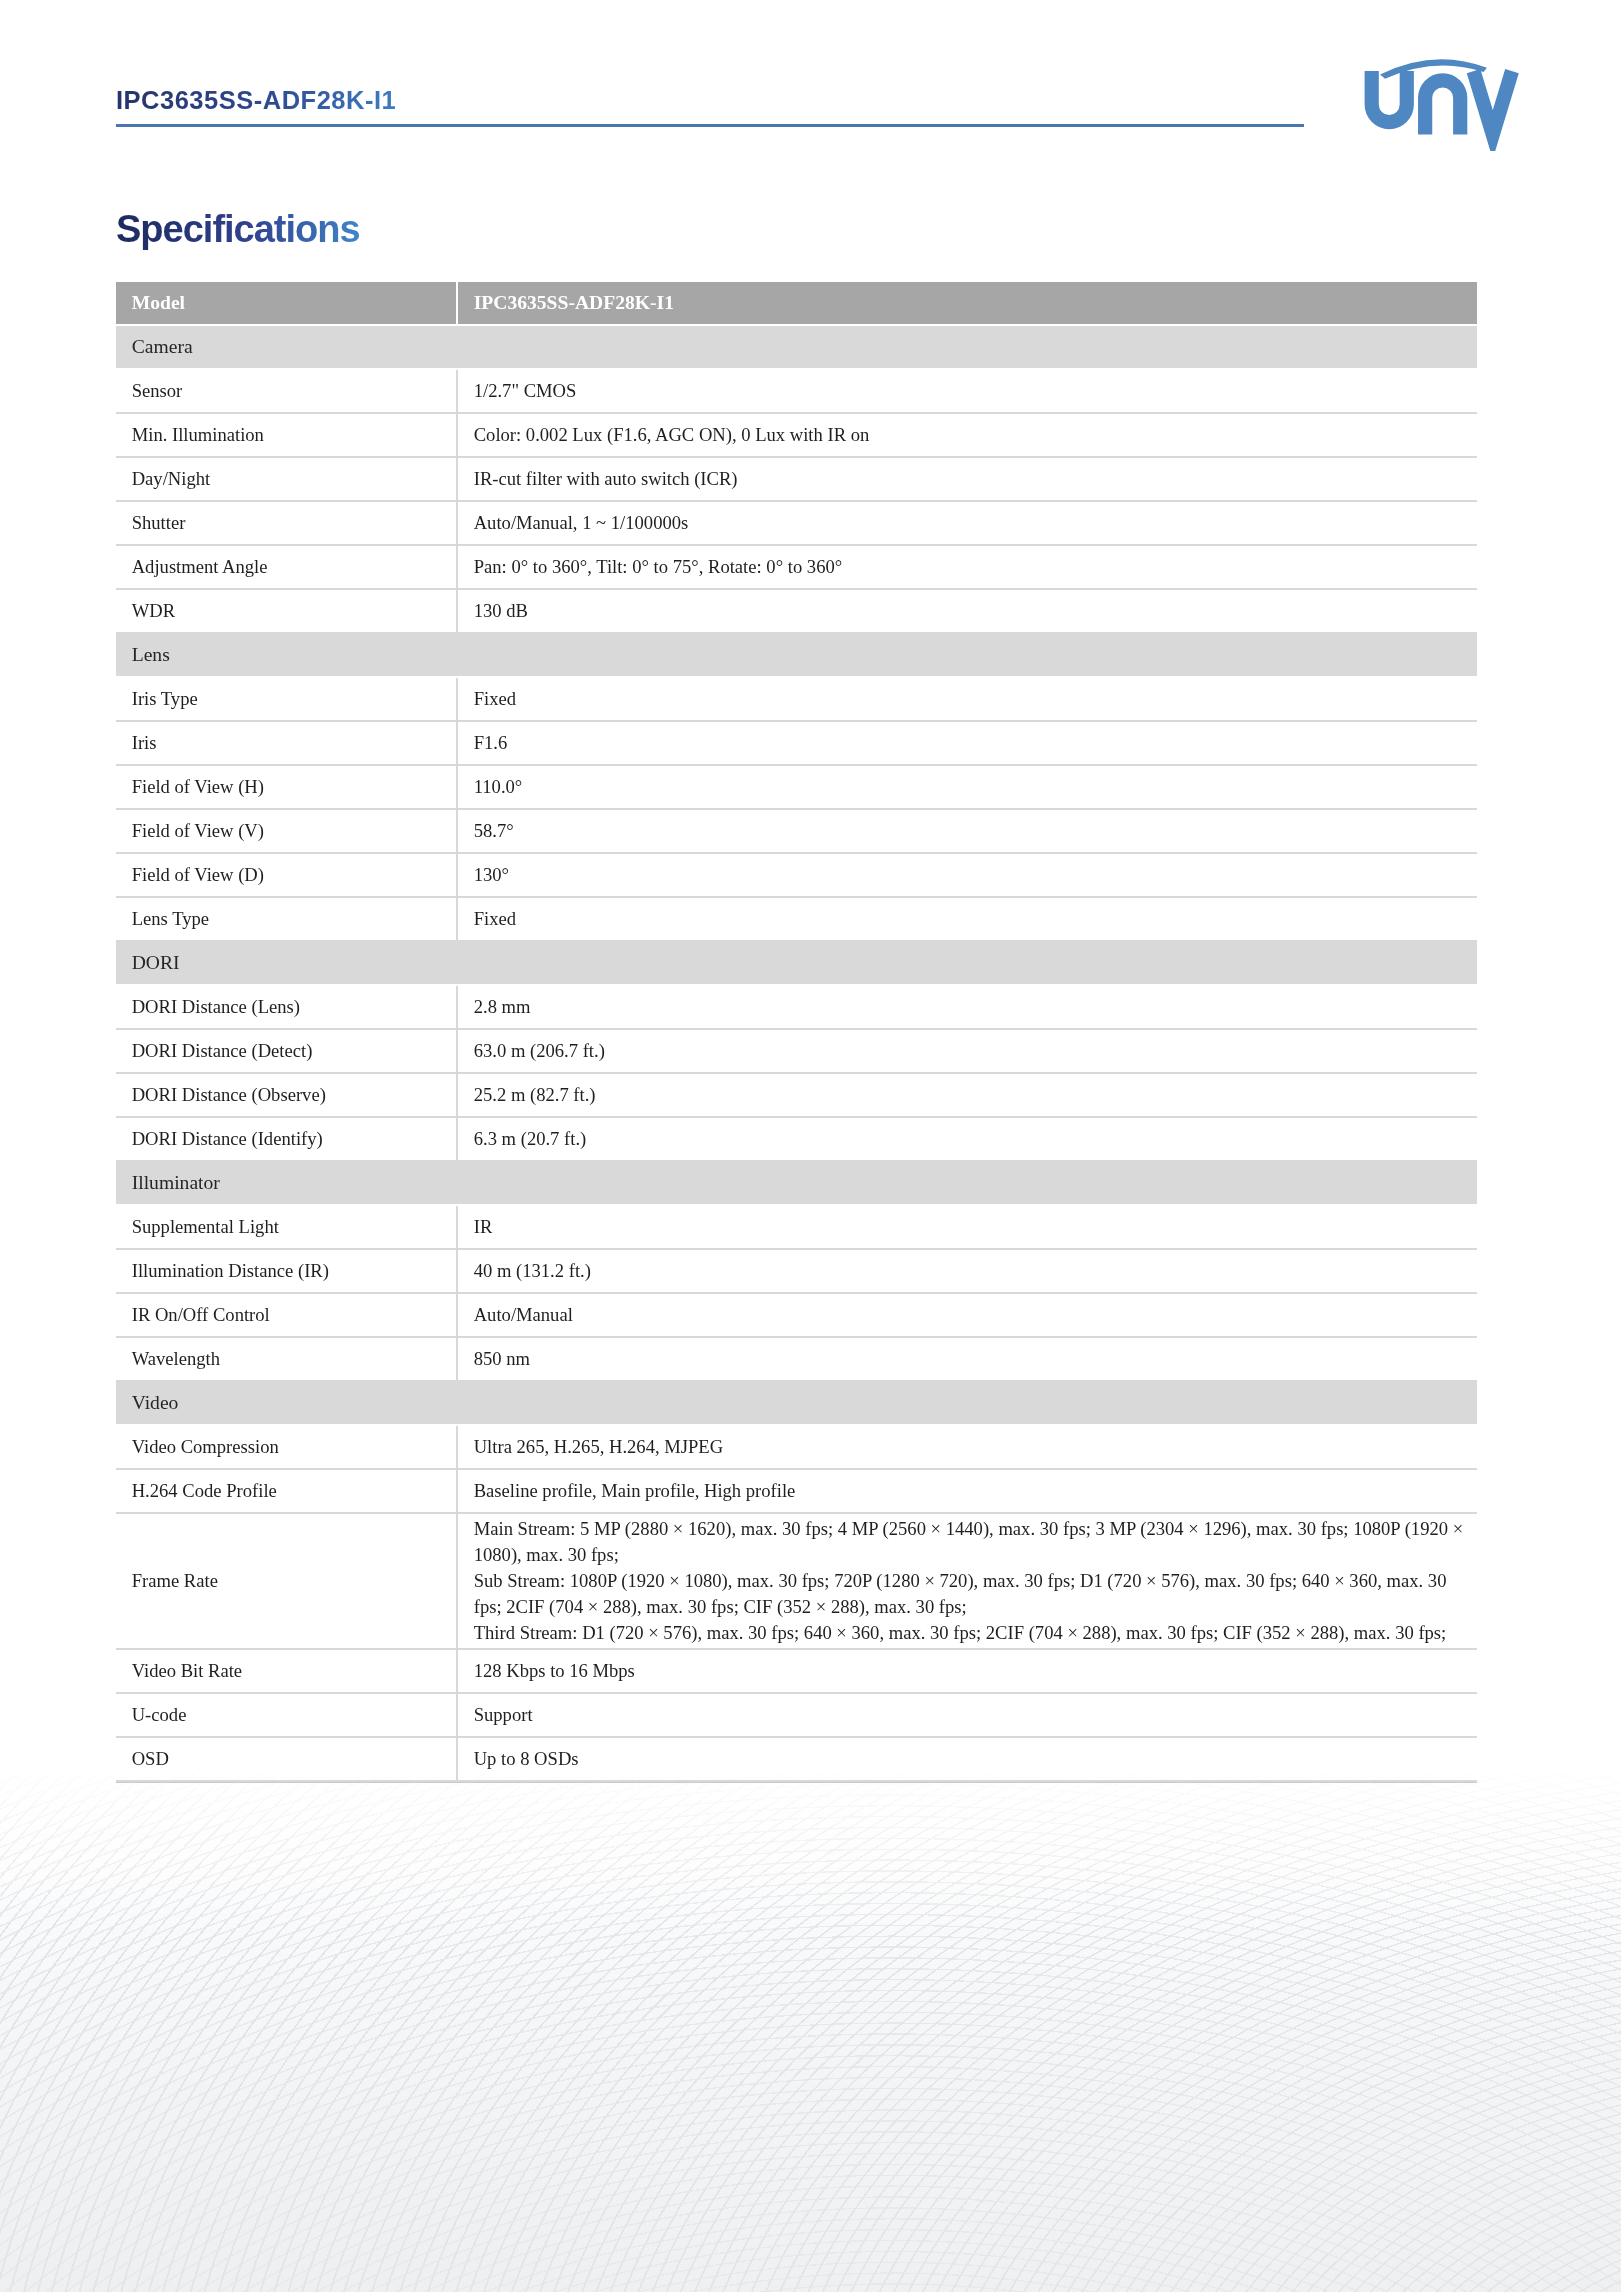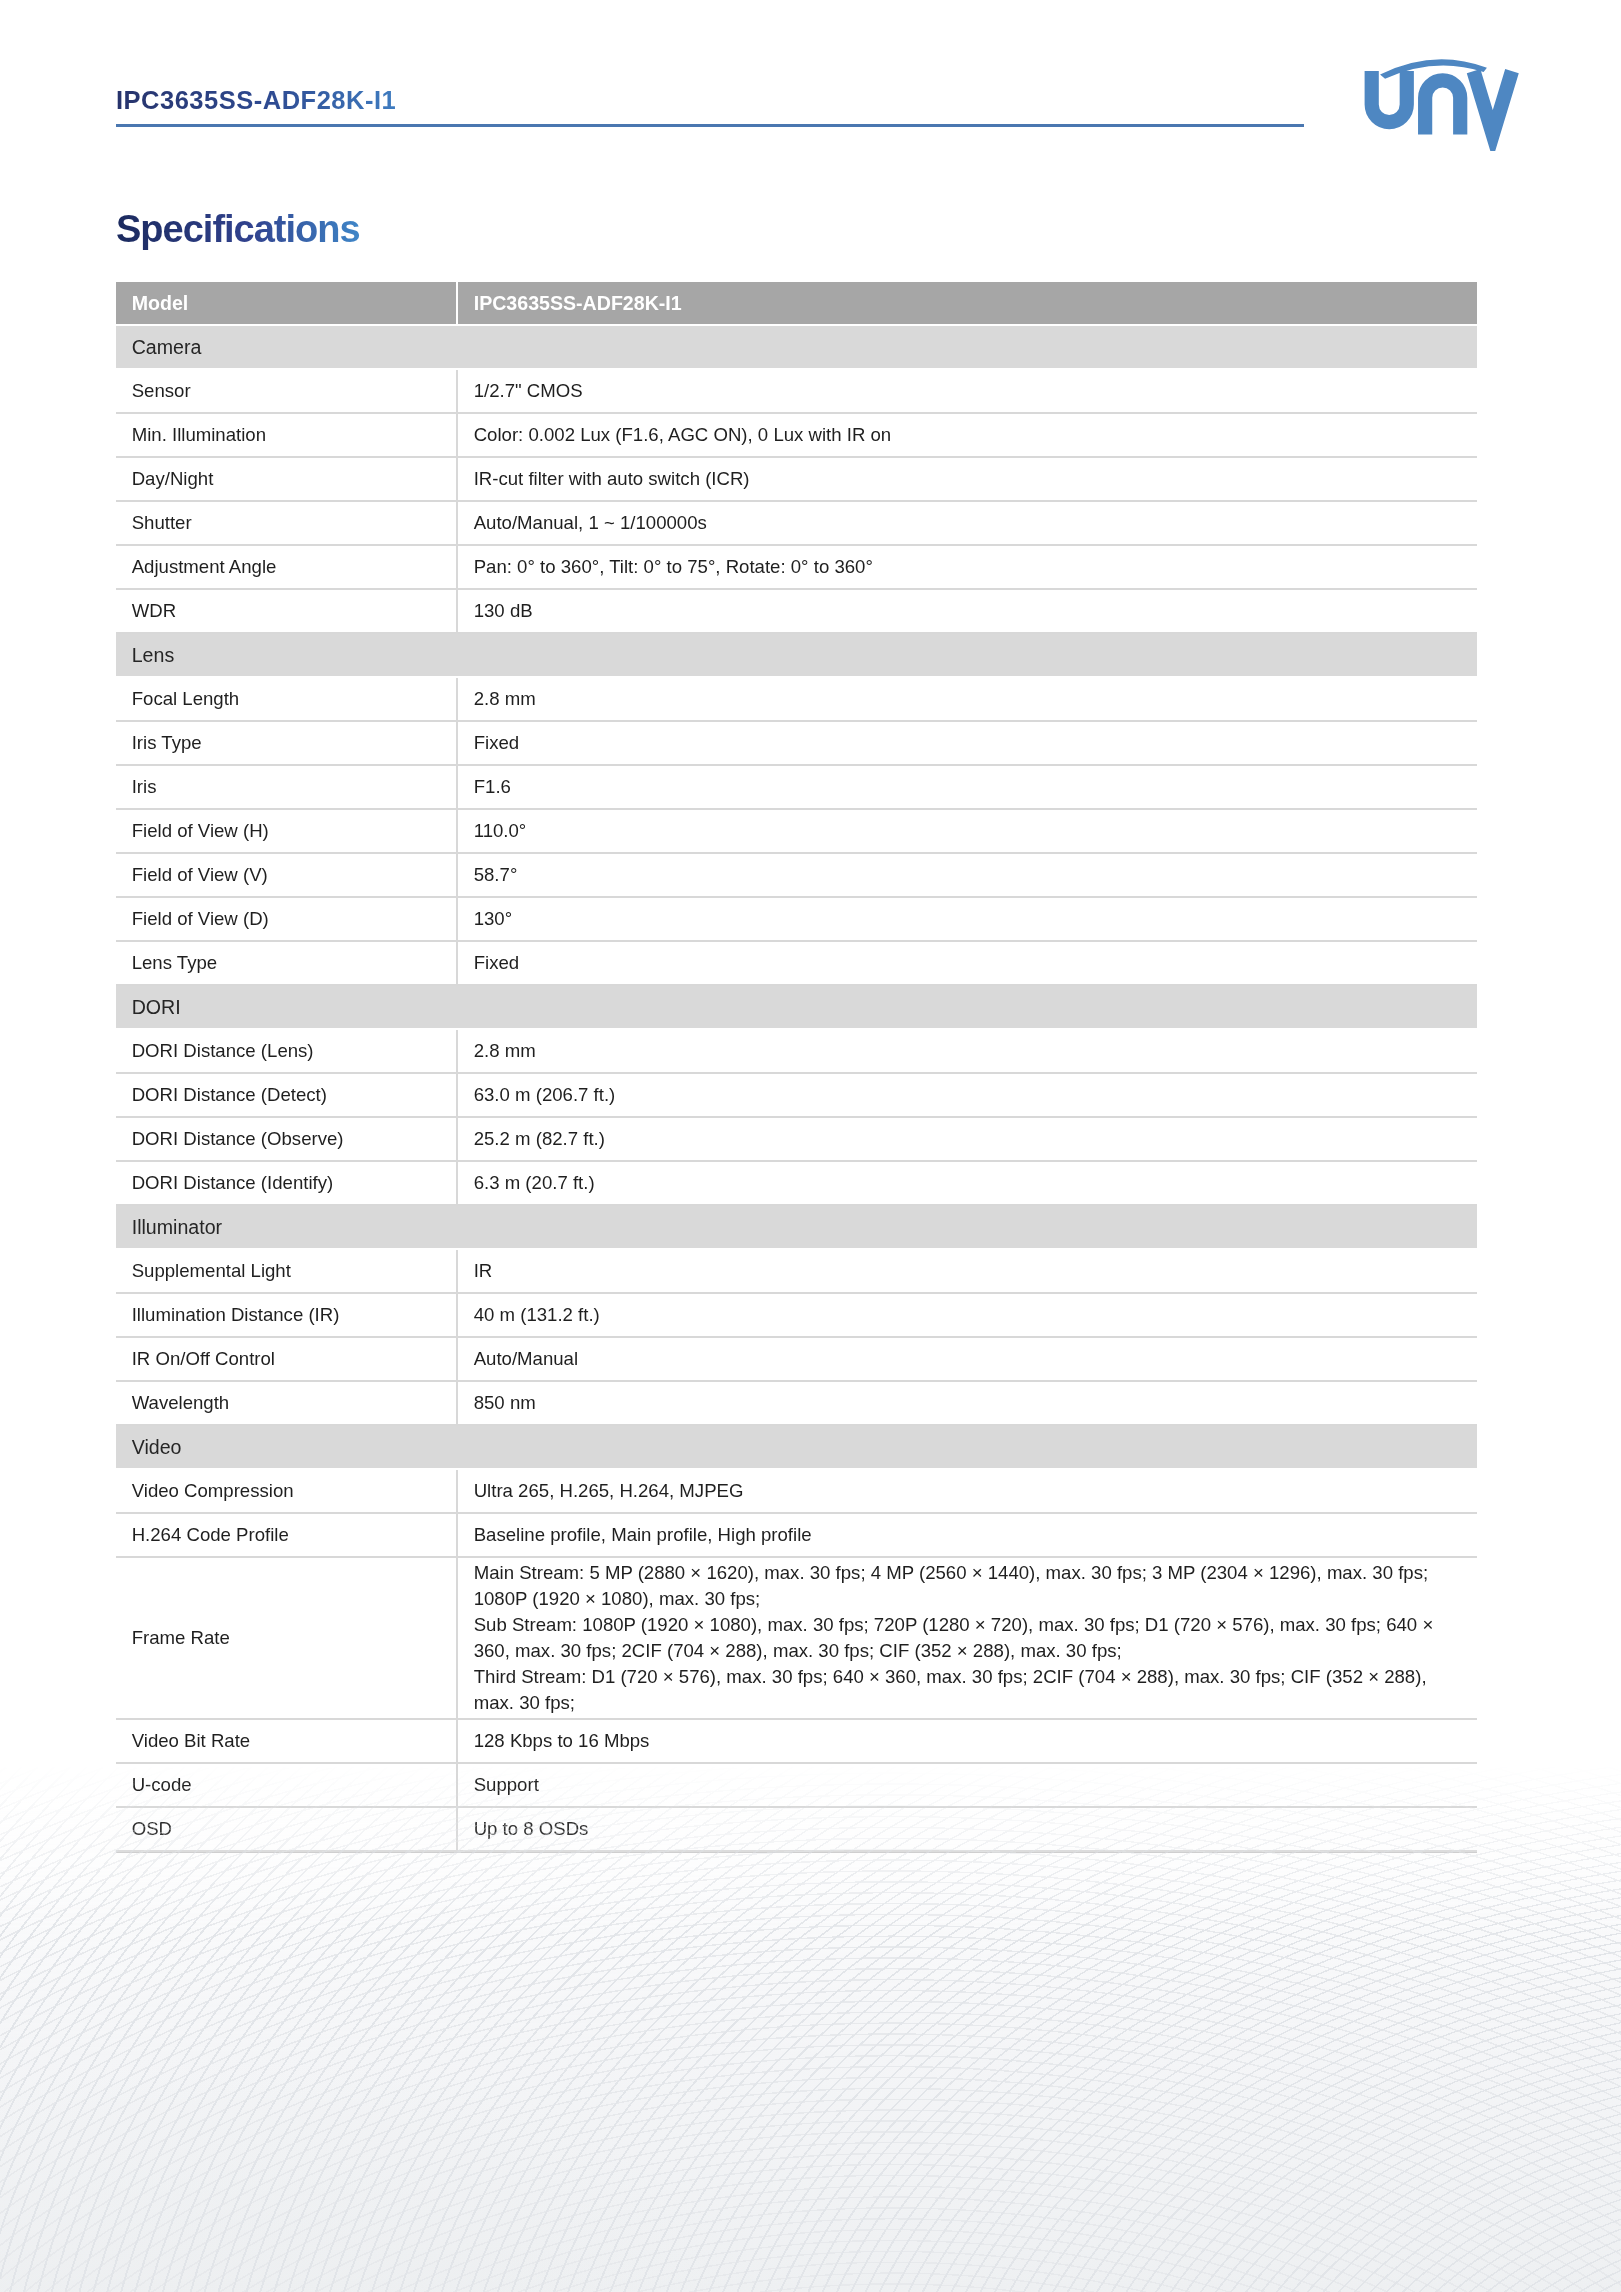--- a/index.html
+++ b/index.html
@@ -38,21 +38,21 @@
     .page-title{
       background:linear-gradient(90deg,#1b2a5e 0%,#31428e 55%,#3f86c8 100%);
       -webkit-background-clip:text;background-clip:text;color:transparent;
     }
   }
 
   
   .spec-table{
     position:absolute;left:116px;top:282px;width:1361px;
     border-collapse:separate;border-spacing:0;
-    font-size:18.6px;table-layout:fixed;
+    font-size:18.6px;table-layout:fixed;font-family:Liberation Serif, serif;
   }
   .spec-table col.c1{width:342px;}
   .spec-table td{box-sizing:border-box;height:44px;vertical-align:middle;padding:0 13.7px 0 15.7px;}
   .model-row td{
     background:#a6a6a6;color:#ffffff;font-weight:bold;font-size:19.6px;
     border-bottom:2px solid #ffffff;
   }
   .model-row td:first-child{border-right:2px solid #ffffff;}
   .section-row td{
     background:#d9d9d9;color:#262626;font-size:19.6px;
@@ -139,24 +139,20 @@
           <td class="value-cell">Pan: 0° to 360°, Tilt: 0° to 75°, Rotate: 0° to 360°</td>
         </tr>
         <tr class="spec-row">
           <td class="label-cell">WDR</td>
           <td class="value-cell">130 dB</td>
         </tr>
         <tr class="section-row">
           <td colspan="2">Lens</td>
         </tr>
         <tr class="spec-row">
-          <td class="label-cell">Focal Length</td>
-          <td class="value-cell">2.8 mm</td>
-        </tr>
-        <tr class="spec-row">
           <td class="label-cell">Iris Type</td>
           <td class="value-cell">Fixed</td>
         </tr>
         <tr class="spec-row">
           <td class="label-cell">Iris</td>
           <td class="value-cell">F1.6</td>
         </tr>
         <tr class="spec-row">
           <td class="label-cell">Field of View (H)</td>
           <td class="value-cell">110.0°</td>

